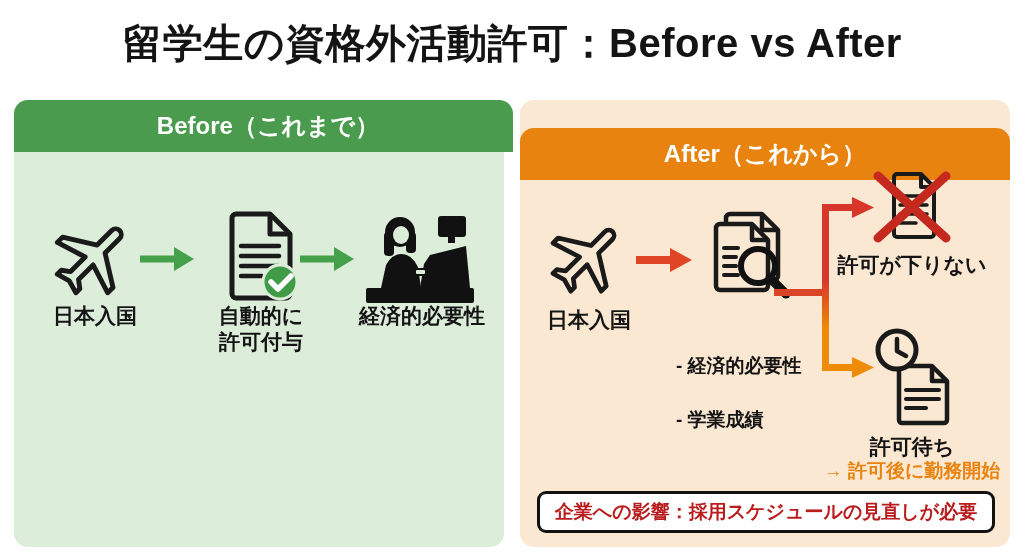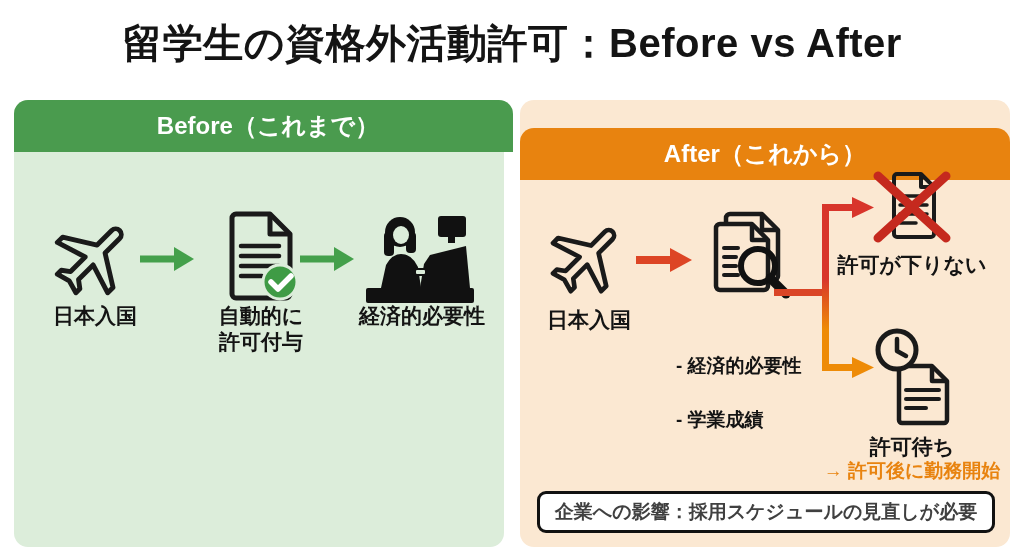--- a/index.html
+++ b/index.html
@@ -28,21 +28,21 @@
   .criteria{
     position:absolute;font-weight:bold;font-size:19px;line-height:27px;color:#141414;
     text-align:left;white-space:pre-line;
   }
   .consequence{position:absolute;text-align:center;font-weight:bold;font-size:20px;}
   .consequence.denied{color:#c5291e;}
   .consequence.waiting{color:#e8830f;font-size:19px;}
   .note-box{
     position:absolute;left:17px;top:391px;width:452px;height:36px;background:#ffffff;
     border:3px solid #111;border-radius:9px;text-align:center;line-height:36px;
-    font-size:19px;font-weight:bold;color:#404040;
+    font-size:19px;font-weight:bold;color:#b91c1c;
   }
   svg{display:block;}
 </style>
 </head>
 <body>
 
 <div id="stage">
 
   <div class="title">留学生の資格外活動許可：Before vs After</div>
 

